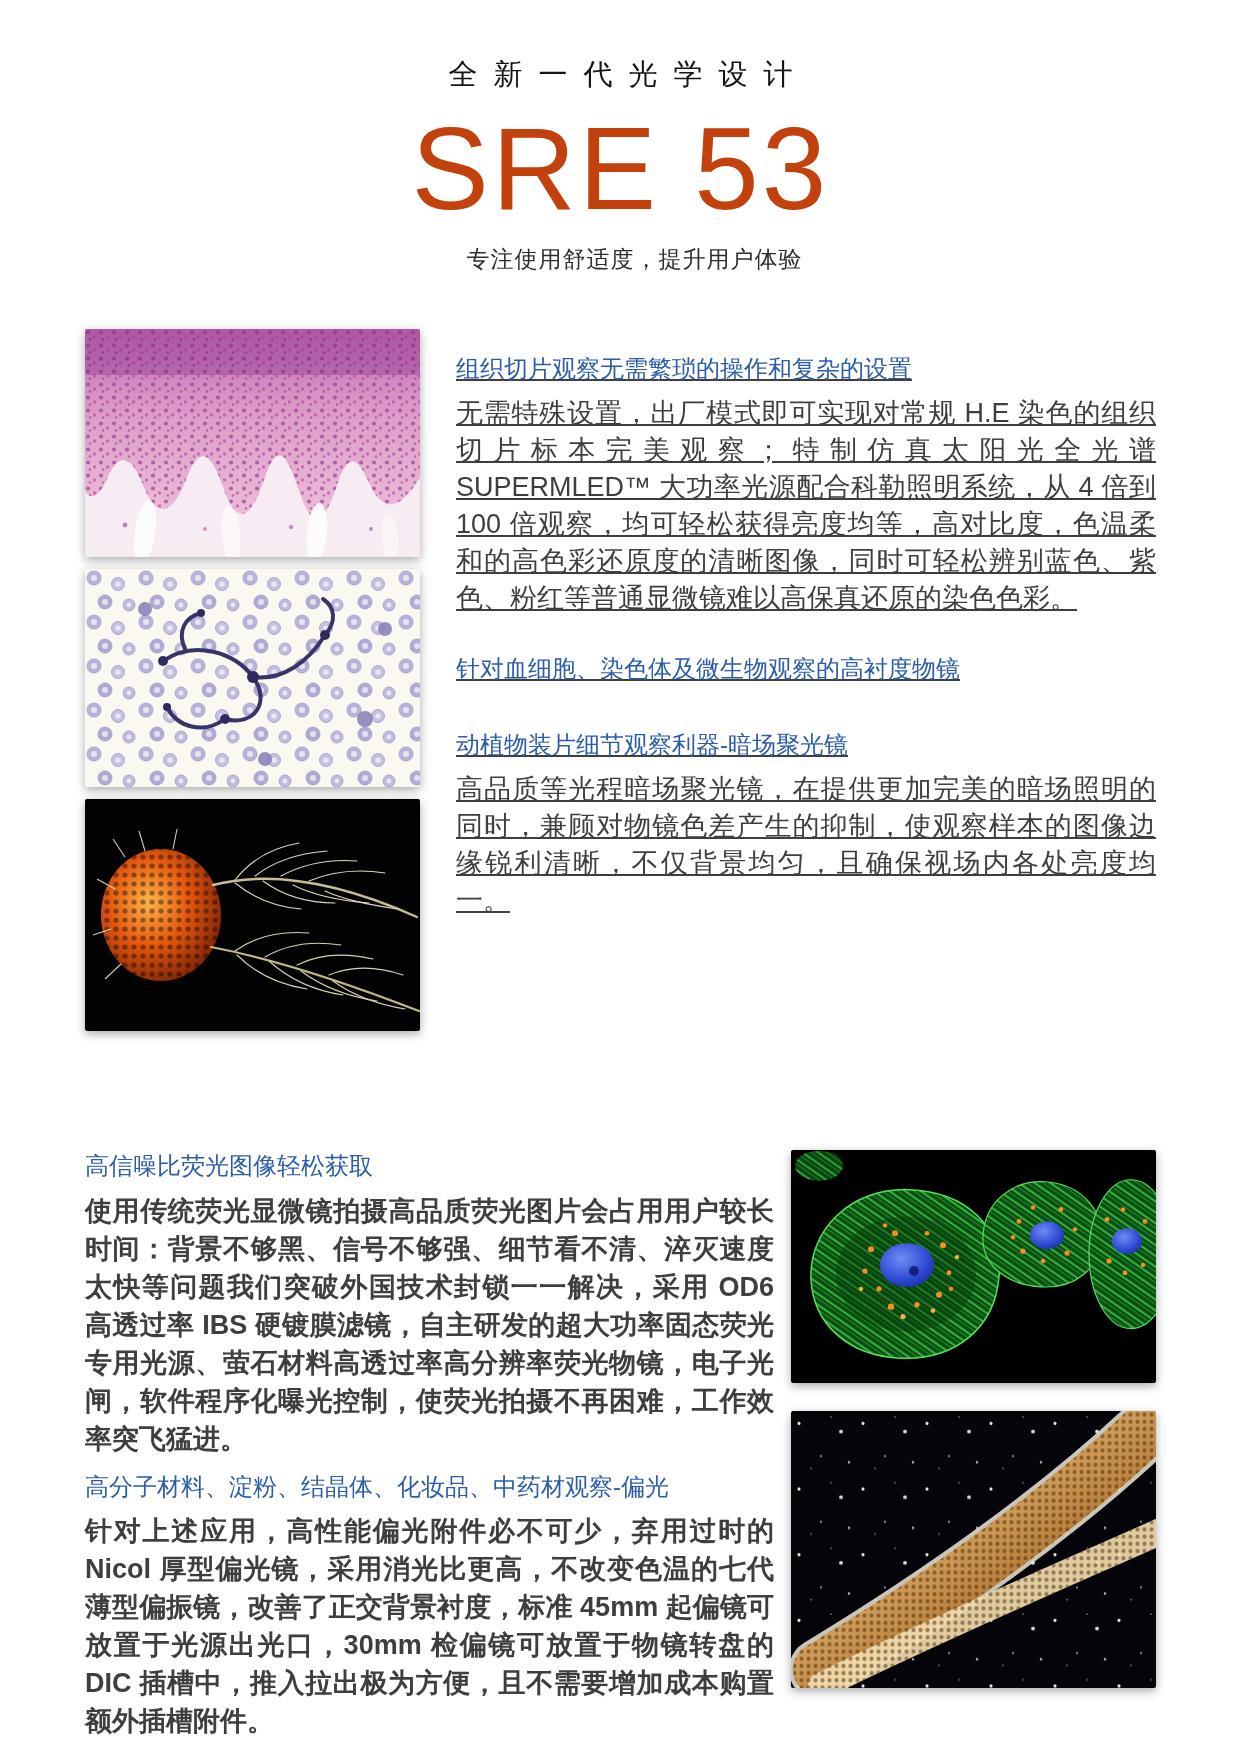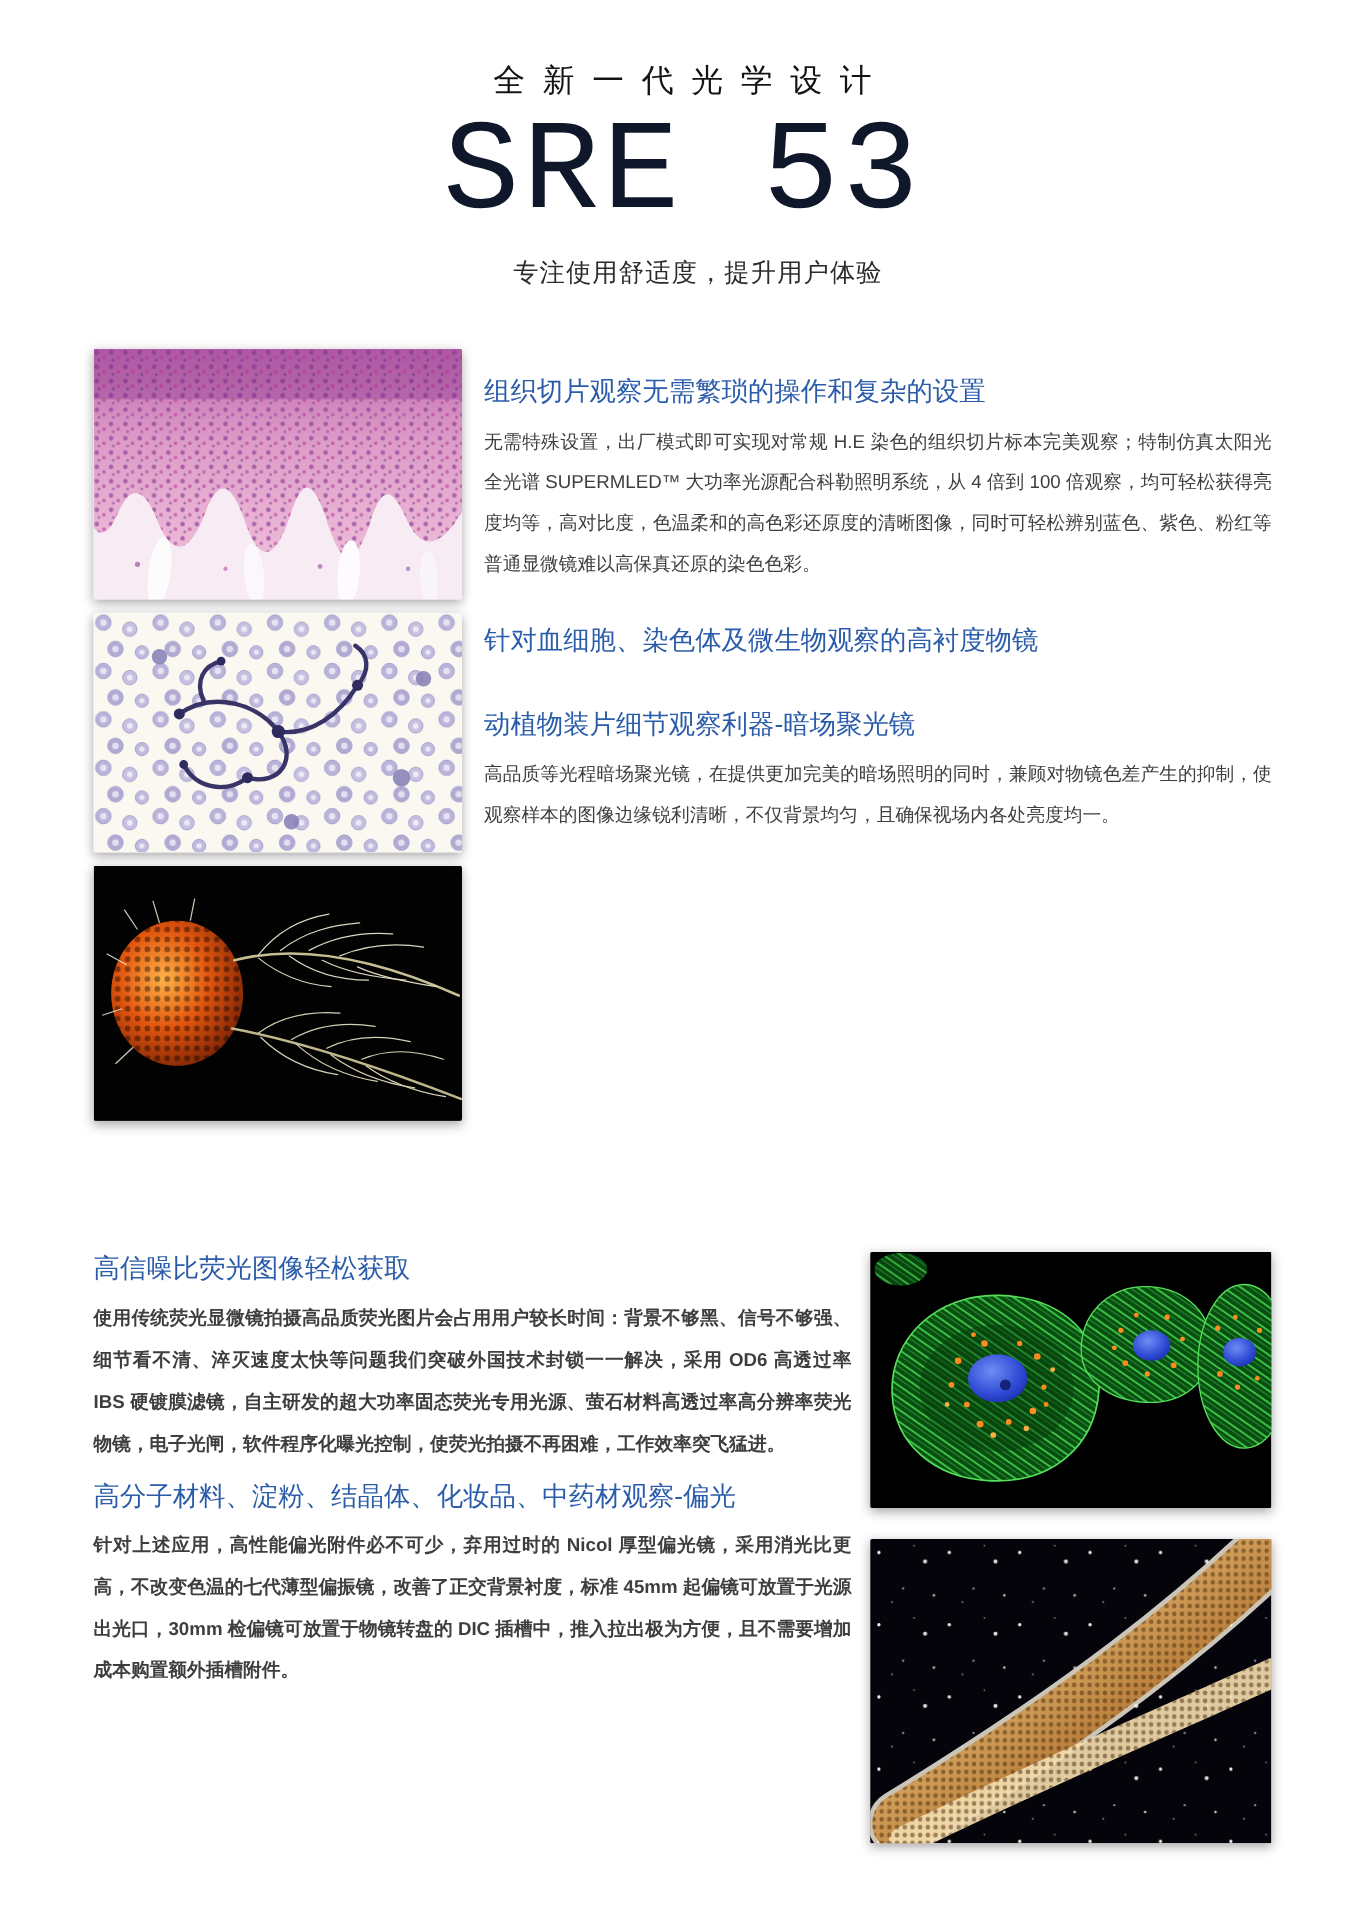--- a/index.html
+++ b/index.html
@@ -12,44 +12,44 @@
   .page{width:1241px;height:1662px;position:relative;}
 
   
   .hero{text-align:center;padding-top:54px;}
   .eyebrow{
     font-family:"Liberation Serif","DejaVu Serif",serif;
     font-size:29px;color:#141414;letter-spacing:16px;text-indent:16px;
     line-height:1.4;font-weight:500;
   }
   .product{
-    font-size:116px;line-height:1.05;color:#0f172a;font-weight:400;
-    letter-spacing:3px;margin-top:2px;font-family:Liberation Mono, monospace;
+    font-size:116px;line-height:1.05;color:#c2410c;font-weight:400;
+    letter-spacing:3px;margin-top:14px;
   }
   .tagline{font-size:23px;color:#2c2c2c;margin-top:14px;letter-spacing:1px;padding-left:28px;}
 
   
-  .main-grid{display:grid;grid-template-columns:335px 1fr;column-gap:20px;padding:0 85px;margin-top:54px;}
+  .main-grid{display:grid;grid-template-columns:335px 1fr;column-gap:36px;padding:0 85px;margin-top:54px;text-decoration:underline;}
   .bottom-grid{display:grid;grid-template-columns:1fr 365px;column-gap:17px;padding:0 85px;margin-top:119px;}
 
   .img-stack{display:flex;flex-direction:column;gap:12px;}
   .figure{border-radius:2px;overflow:hidden;line-height:0;box-shadow:0 3px 10px rgba(30,30,30,.38);}
   .figure svg{display:block;width:100%;height:100%;}
   .fig-h1{height:228px;}
   .fig-h2{height:218px;}
   .fig-h3{height:232px;}
   .fig-h4{height:233px;}
   .fig-h5{height:277px;}
 
   
   .sec-heading{
     font-size:24px;font-weight:400;color:var(--accent,#2a5caa);
     margin:0 0 9px 0;line-height:1.35;
   }
-  .sec-body{font-size:17px;line-height:37px;text-align:justify;margin:0;}
+  .sec-body{font-size:27px;line-height:37px;text-align:justify;margin:0;}
   .bottom-grid .sec-body{line-height:38px;font-weight:bold;}
   .sec-1{margin-top:24px;}
   .sec-2{margin-top:36px;}
   .sec-3{margin-top:44px;}
   .sec-5{margin-top:13px;}
 </style>
 </head>
 <body>
 
 <div class="page">

